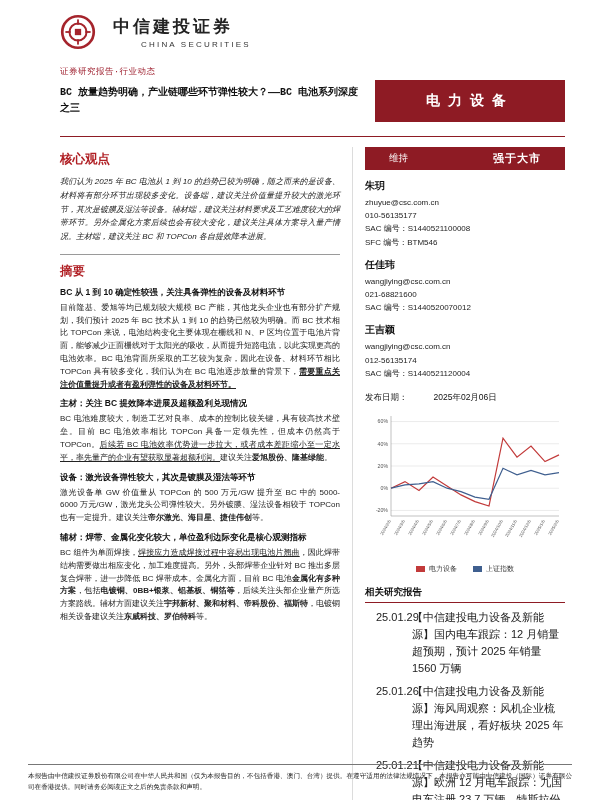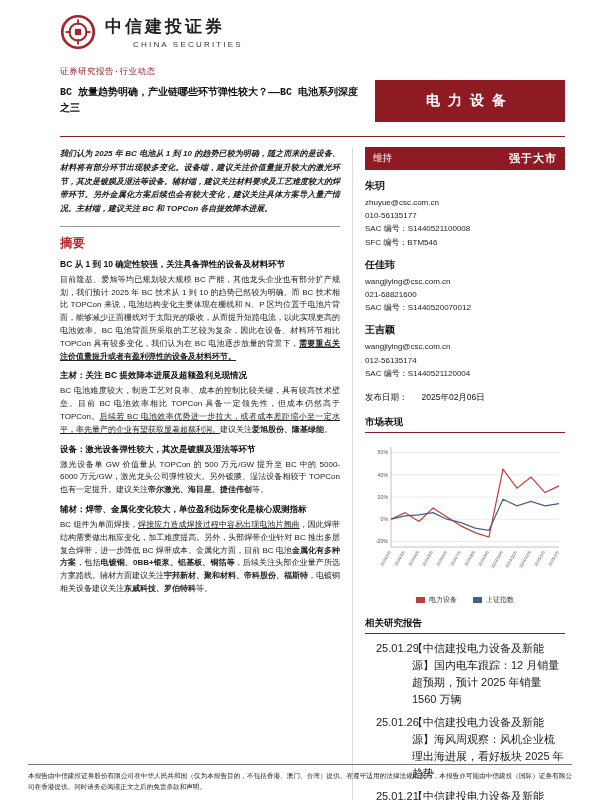--- a/index.html
+++ b/index.html
@@ -6,58 +6,58 @@
   html,body { margin:0; padding:0; }
   body {
     width:600px; height:800px;
     font-family:"Liberation Sans","DejaVu Sans",sans-serif;
     background:#ffffff; color:#1a1a1a;
   }
   .page { position:relative; width:600px; height:800px; overflow:hidden; background:#fff; }
 
   
   .header { padding:14px 35px 0 60px; }
-  .logo { display:flex; align-items:center; gap:9px; }
+  .logo { display:flex; align-items:center; gap:17px; }
   .logo-mark { width:36px; height:36px; }
   .logo-cn { font-size:17px; font-weight:bold; color:#222; letter-spacing:3px; }
   .logo-en { font-size:8px; color:#333; letter-spacing:2.2px; margin-top:2px;margin-left:28px; }
 
   
   .title-row { display:flex; justify-content:space-between; align-items:flex-start; margin:16px 35px 0 60px;font-family:Liberation Mono, monospace; }
   .report-type { color:#9e1f2e; font-size:8.5px; margin-bottom:7px; letter-spacing:0.5px; }
   .doc-title { font-size:10px; font-weight:bold; line-height:1.55; width:300px; color:#111; margin:0; }
   .badge { background:#8e1b24; color:#fff; width:190px; height:42px; margin-top:14px;
            display:flex; align-items:center; justify-content:center;
            font-size:14px; font-weight:bold; letter-spacing:8px; }
   .head-rule { border:none; border-top:1.5px solid #8e1b24; margin:14px 35px 0 60px; }
 
   
   .content { display:flex; margin:10px 35px 0 60px; }
   .left-col { width:292px; padding-right:12px; }
   .right-col { flex:1; border-left:1px solid #dcdcdc; padding-left:12px; }
 
   .red-heading { color:#b01f24; font-size:12.5px; font-weight:bold; margin:4px 0 7px 0; }
-  .core-view { font-size:8px; line-height:1.72; text-align:justify; font-style:italic; margin:0; color:#222;font-weight:bold; }
+  .core-view { font-size:8px; line-height:1.72; text-align:justify; font-style:italic; margin:0; color:#222; }
   .sep { border:none; border-top:1px solid #9a9a9a; margin:10px 0 8px 0; }
 
   .section { margin-bottom:7px; }
   .sec-heading { font-size:8.5px; font-weight:bold; margin:7px 0 3px 0; color:#111; }
   .sec-body { font-size:8px; line-height:1.6; text-align:justify; margin:0; color:#222; }
   .sec-body .u { text-decoration:underline; }
   .sec-body .b { font-weight:bold; }
 
   
   .rating-bar { background:#8e1b24; color:#fff; display:flex; justify-content:space-between;
-                align-items:center; padding:4px 8px; }
+                align-items:center; padding:4px 24px; }
   .rating-action { font-size:9.5px; }
   .rating-value { font-size:11px; font-weight:bold; letter-spacing:1px; }
   .analyst { margin-top:9px; font-size:8px; }
   .analyst .name { font-weight:bold; font-size:10px; margin-bottom:3px; color:#111; }
   .analyst .aline { line-height:1.65; color:#222; }
-  .pub-date { display:flex; gap:14px; font-size:8.5px; margin:12px 0 4px 0; color:#111; }
+  .pub-date { display:flex; gap:26px; font-size:8.5px; margin:12px 0 4px 0; color:#111; }
   .sidebar-heading { font-weight:bold; font-size:9.5px; color:#111;
                      border-bottom:1px solid #8e1b24; padding-bottom:3px; margin:12px 0 6px 0; }
   .chart-box { width:100%; }
   .chart-legend { display:flex; justify-content:center; gap:16px; font-size:7px; color:#333; margin-top:2px; }
   .legend-item { display:flex; align-items:center; gap:4px; }
   .legend-swatch { width:9px; height:6px; display:inline-block; }
   .report-item { display:flex; font-size:11px; line-height:1.55; margin-bottom:6px; color:#222;margin-left:11px; }
   .report-date { width:36px; flex-shrink:0; }
   .report-title { flex:1; }
 
@@ -97,20 +97,21 @@
       <h1 class="doc-title">BC 放量趋势明确，产业链哪些环节弹性较大？——BC 电池系列深度之三</h1>
     </div>
     <div class="badge">电力设备</div>
   </div>
 
   <hr class="head-rule">
 
   <div class="content">
 
     <div class="left-col">
+      <h2 class="red-heading">核心观点</h2>
       <p class="core-view">我们认为 2025 年 BC 电池从 1 到 10 的趋势已较为明确，随之而来的是设备、材料将有部分环节出现较多变化。设备端，建议关注价值量提升较大的激光环节，其次是镀膜及湿法等设备。辅材端，建议关注材料要求及工艺难度较大的焊带环节。另外金属化方案后续也会有较大变化，建议关注具体方案导入量产情况。主材端，建议关注 BC 和 TOPCon 各自提效降本进展。</p>
       <hr class="sep">
       <h2 class="red-heading">摘要</h2>
       <div>
           <div class="section">
             <div class="sec-heading">BC 从 1 到 10 确定性较强，关注具备弹性的设备及材料环节</div>
             <p class="sec-body"><span>目前隆基、爱旭等均已规划较大规模 BC 产能，其他龙头企业也有部分扩产规划，我们预计 2025 年 BC 技术从 1 到 10 的趋势已然较为明确。而 BC 技术相比 TOPCon 来说，电池结构变化主要体现在栅线和 N、P 区均位置于电池片背面，能够减少正面栅线对于太阳光的吸收，从而提升短路电流，以此实现更高的电池效率。BC 电池背面所采取的工艺较为复杂，因此在设备、材料环节相比 TOPCon 具有较多变化，我们认为在 BC 电池逐步放量的背景下，</span><span class="u b">需要重点关注价值量提升或者有盈利弹性的设备及材料环节。</span></p>
           </div>
           <div class="section">
             <div class="sec-heading">主材：关注 BC 提效降本进展及超额盈利兑现情况</div>
@@ -153,21 +154,20 @@
             <div class="aline">012-56135174</div>
             <div class="aline">SAC 编号：S1440521120004</div>
           </div>
         </div>
 
       <div class="pub-date">
         <span>发布日期：</span>
         <span>2025年02月06日</span>
       </div>
 
-      <div class="sidebar-heading">市场表现</div>
       <div class="chart-box">
         <svg id="market-chart-svg" width="100%" height="150" viewBox="0 0 196 150">
             <line x1="24" y1="102.44444444444444" x2="192" y2="102.44444444444444" stroke="#dddddd" stroke-width="0.6"></line>
             <text x="21" y="104.24444444444444" font-size="5.2" text-anchor="end" fill="#555">-20%</text>
             <line x1="24" y1="80.22222222222221" x2="192" y2="80.22222222222221" stroke="#dddddd" stroke-width="0.6"></line>
             <text x="21" y="82.02222222222221" font-size="5.2" text-anchor="end" fill="#555">0%</text>
             <line x1="24" y1="58" x2="192" y2="58" stroke="#dddddd" stroke-width="0.6"></line>
             <text x="21" y="59.8" font-size="5.2" text-anchor="end" fill="#555">20%</text>
             <line x1="24" y1="35.77777777777778" x2="192" y2="35.77777777777778" stroke="#dddddd" stroke-width="0.6"></line>
             <text x="21" y="37.577777777777776" font-size="5.2" text-anchor="end" fill="#555">40%</text>

